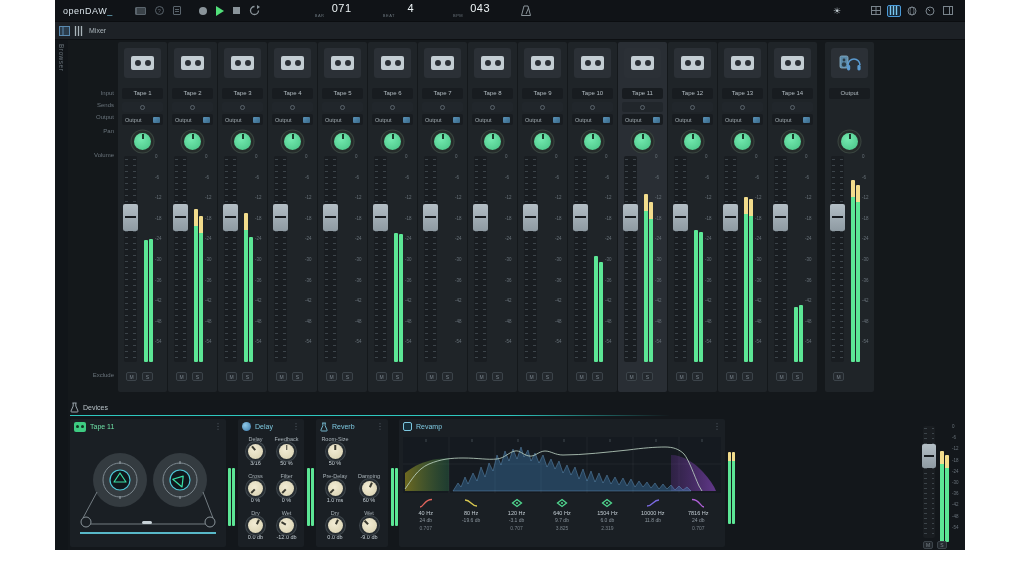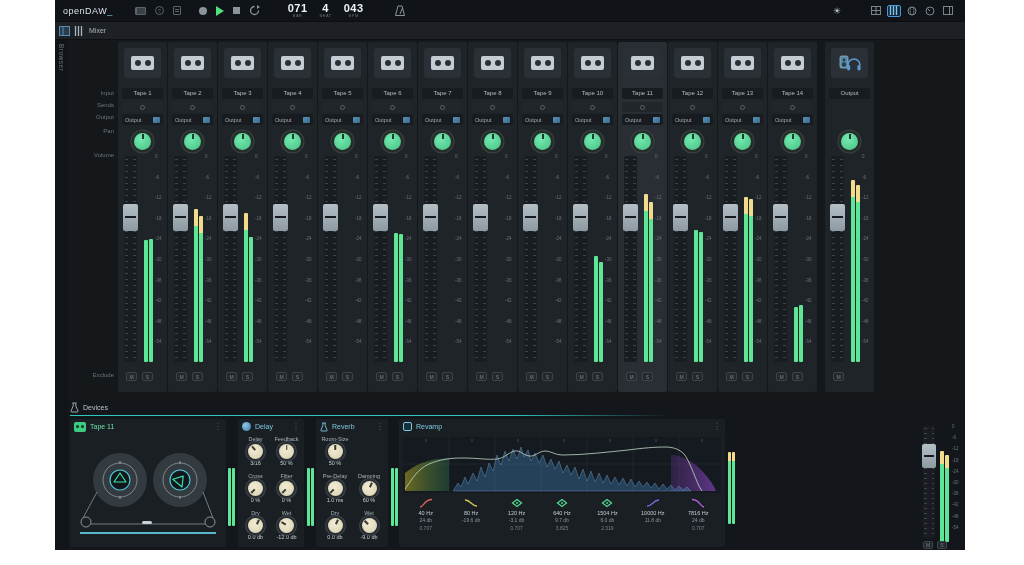--- a/index.html
+++ b/index.html
@@ -25,21 +25,21 @@
     border:1px solid #5a646c;border-radius:1px;width:11px;height:8px;}
   .ic-help{border:1px solid #5a646c;border-radius:50%;width:9px;height:9px;font-size:6px;line-height:8px;text-align:center;}
   .ic-clip{border:1px solid #5a646c;border-radius:1px;width:8px;height:9px;position:relative;}
   .ic-clip::before{content:"";position:absolute;left:1px;top:2px;width:4px;height:1px;background:#5a646c;box-shadow:0 2px 0 #5a646c;}
   .transport{display:flex;align-items:center;gap:9px;margin-left:18px;}
   .t-rec{width:8px;height:8px;border-radius:50%;background:#8a949a;}
   .t-play{width:0;height:0;border-left:8px solid #52e07a;border-top:5px solid transparent;border-bottom:5px solid transparent;}
   .t-stop{width:7px;height:7px;background:#8a949a;}
   .time-group{display:flex;gap:12px;margin-left:28px;}
   .time-cell{text-align:center;}
-  .time-val{font-size:11px;font-weight:bold;color:#eef4f6;line-height:10px;letter-spacing:.5px;}
+  .time-val{font-size:11px;font-weight:normal;color:#eef4f6;line-height:10px;letter-spacing:.5px;margin-left:44px;}
   .time-lab{font-size:4px;color:var(--txt-dim);letter-spacing:.5px;}
   .metro{margin-left:30px;}
   .spacer{flex:1;}
   .sun{color:#c2ccd2;font-size:9px;margin-right:28px;}
   .view-icons{display:flex;gap:4px;margin-right:10px;align-items:center;}
   .v-ic{width:14px;height:12px;border-radius:2px;display:flex;align-items:center;justify-content:center;}
   .v-ic.active{border:1px solid #4a9ad8;background:#152737;}
 
   
   .tabbar{position:absolute;left:0;top:22px;width:910px;height:18px;background:var(--bg-tab);

